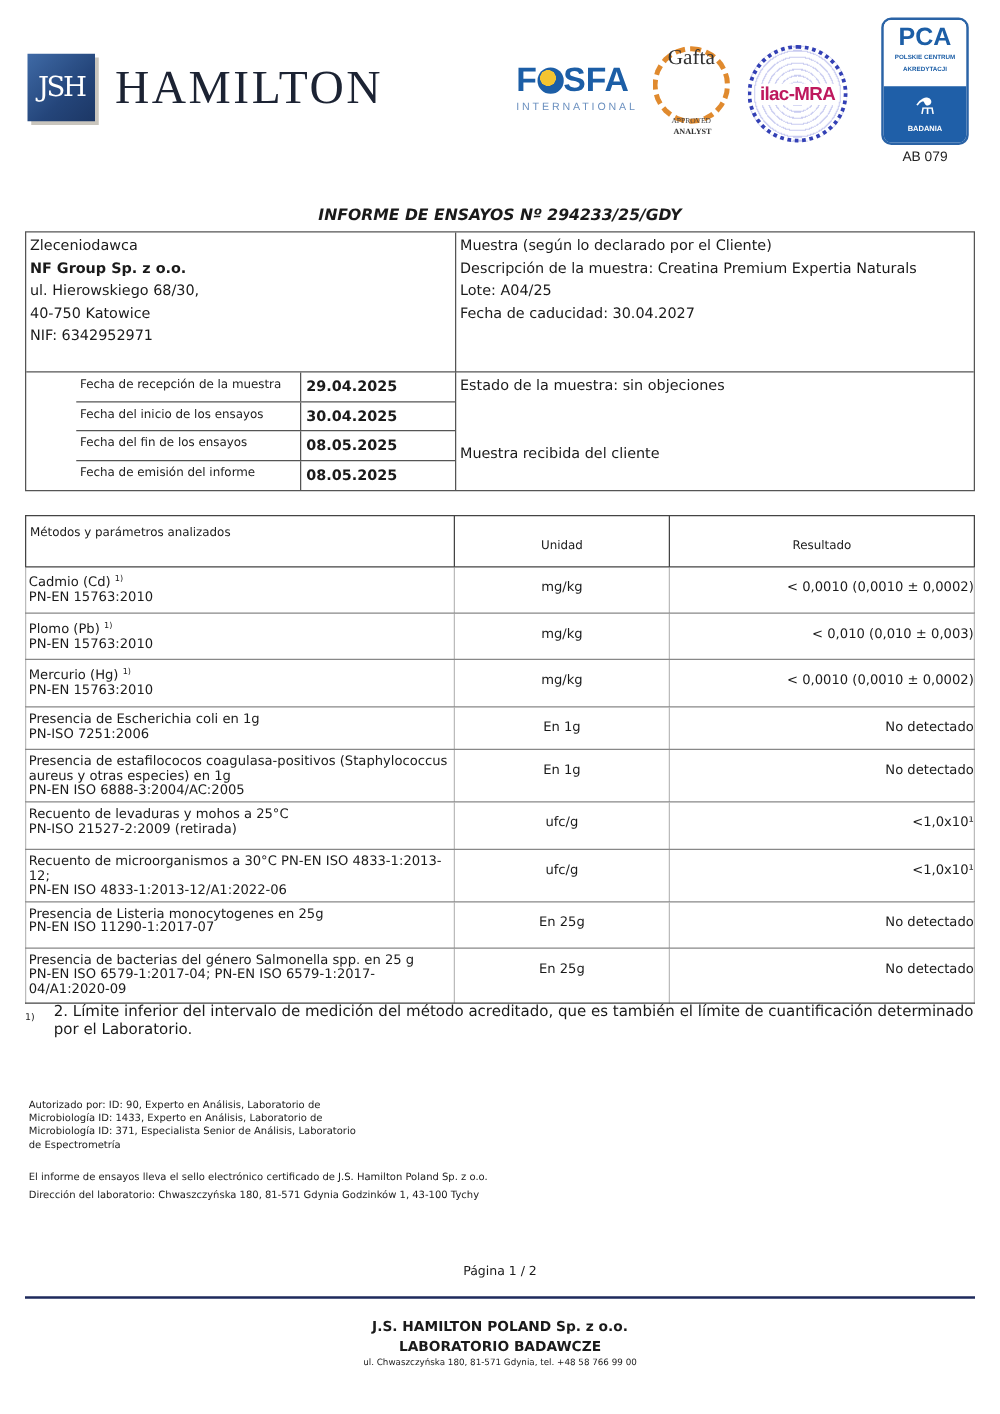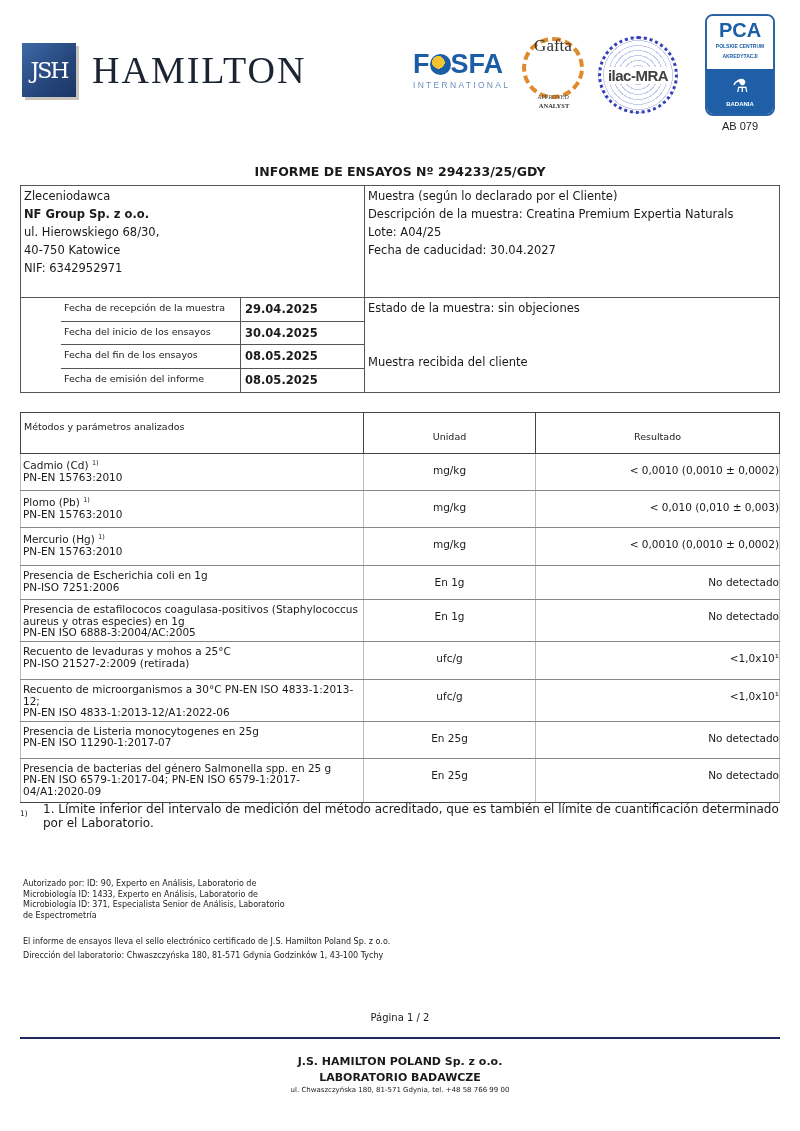--- a/index.html
+++ b/index.html
@@ -17,33 +17,33 @@
   .fosfa-word .globe { display: inline-block; width: 21px; height: 21px; border-radius: 50%; background: radial-gradient(circle at 40% 40%, #f4c430 0 35%, #1c5ea6 36%); vertical-align: -2px; }
   .fosfa-sub { font-family: "Liberation Sans", sans-serif; font-size: 8.5px; letter-spacing: 2.3px; color: #6a8fbf; margin-top: 2px; }
 
   .gafta-logo { position: absolute; left: 522px; top: 37px; width: 64px; text-align: center; }
   .gafta-ring { width: 62px; height: 62px; border-radius: 50%; border: 4px dashed #e08a2e; display: flex; flex-direction: column; align-items: center; justify-content: center; gap: 40px; }
   .gafta-word { font-family: "Liberation Serif", serif; font-size: 17px; color: #333; line-height: 17px; }
   .gafta-sub { font-family: "Liberation Serif", serif; font-size: 6px; color: #444; }
   .gafta-analyst { font-family: "Liberation Serif", serif; font-weight: bold; font-size: 6.5px; color: #333; margin-top: 3px; }
 
   .ilac-logo { position: absolute; left: 598px; top: 36px; width: 80px; height: 78px; border-radius: 50%; border: 3px dotted #3340b5; display: flex; align-items: center; justify-content: center; background: repeating-radial-gradient(circle, #ffffff 0 4px, #c8cbf0 4px 5px); }
-  .ilac-word { font-family: "Liberation Sans", sans-serif; font-weight: bold; font-size: 15px; color: #404040; background: #ffffff; padding: 0 1px; letter-spacing: -0.5px; }
+  .ilac-word { font-family: "Liberation Sans", sans-serif; font-weight: bold; font-size: 15px; color: #be185d; background: #ffffff; padding: 0 1px; letter-spacing: -0.5px; }
 
   .pca-logo { position: absolute; left: 705px; top: 14px; width: 70px; height: 102px; border: 2px solid #2a63a6; border-radius: 8px; overflow: hidden; }
   .pca-top { height: 53px; background: #ffffff; text-align: center; padding-top: 4px; }
   .pca-word { font-family: Liberation Sans, sans-serif; font-weight: bold; font-size: 20px; color: #1c5ea6; line-height: 20px; }
   .pca-sub { font-family: "Liberation Sans", sans-serif; font-weight: bold; font-size: 5px; color: #1c5ea6; line-height: 7px; margin-top: 3px; }
   .pca-bottom { height: 49px; background: #1f5fa8; text-align: center; color: #ffffff; padding-top: 6px; }
   .pca-flask { font-size: 18px; line-height: 22px; }
   .pca-badania { font-family: "Liberation Sans", sans-serif; font-weight: bold; font-size: 6px; margin-top: 4px; }
   .pca-code { position: absolute; left: 705px; top: 120px; width: 70px; text-align: center; font-family: "Liberation Sans", sans-serif; font-size: 11px; color: #222; }
 
   
-  .report-title { position: absolute; left: 0; width: 800px; top: 164px; text-align: center; font-weight: bold; font-size: 12.5px; color: #1a1a1a; }
+  .report-title { position: absolute; left: 0; width: 800px; top: 164px; text-align: center; font-weight: bold; font-size: 12.5px; color: #1a1a1a; font-style: italic; }
 
   
   .info-box { position: absolute; left: 20px; top: 185px; width: 760px; height: 208px; border: 1.5px solid #555; }
   .info-left { position: absolute; left: 0; top: 0; width: 343px; height: 112px; padding: 1px 3px; font-size: 11.5px; line-height: 18px; }
   .info-left .client-name { font-weight: bold; }
   .info-right { position: absolute; left: 343px; top: 0; width: 415px; height: 112px; border-left: 1px solid #555; padding: 1px 3px; font-size: 11.5px; line-height: 18px; }
   .info-divider { position: absolute; left: 0; top: 111px; width: 758px; border-top: 1px solid #555; }
   .dates { position: absolute; left: 0; top: 112px; width: 343px; }
   .date-row { display: flex; height: 23.5px; border-bottom: 1px solid #555; margin-left: 40px; }
   .date-row:last-child { border-bottom: none; }
@@ -214,21 +214,21 @@
       <tr class="r-last" style="height: 44px;">
         <td class="c-method"><span>Presencia de bacterias del género Salmonella spp. en 25 g</span><br><span>PN-EN ISO 6579-1:2017-04; PN-EN ISO 6579-1:2017-04/A1:2020-09</span></td>
         <td class="c-unit">En 25g</td>
         <td class="c-result">No detectado</td>
       </tr>
     </tbody>
 </table>
 
 <div class="footnote">
   <div class="fn-marker">1)</div>
-  <div class="fn-text">1. Límite inferior del intervalo de medición del método acreditado, que es también el límite de cuantificación determinado por el Laboratorio.</div>
+  <div class="fn-text">2. Límite inferior del intervalo de medición del método acreditado, que es también el límite de cuantificación determinado por el Laboratorio.</div>
 </div>
 
 <div class="authorized">Autorizado por: ID: 90, Experto en Análisis, Laboratorio de Microbiología ID: 1433, Experto en Análisis, Laboratorio de Microbiología ID: 371, Especialista Senior de Análisis, Laboratorio de Espectrometría</div>
 <div class="seal-note">El informe de ensayos lleva el sello electrónico certificado de J.S. Hamilton Poland Sp. z o.o.</div>
 <div class="lab-address">Dirección del laboratorio: Chwaszczyńska 180, 81-571 Gdynia Godzinków 1, 43-100 Tychy</div>
 
 <div class="page-number">Página 1 / 2</div>
 <div class="footer-line"></div>
 <div class="footer-company">
   <div>J.S. HAMILTON POLAND Sp. z o.o.</div>

